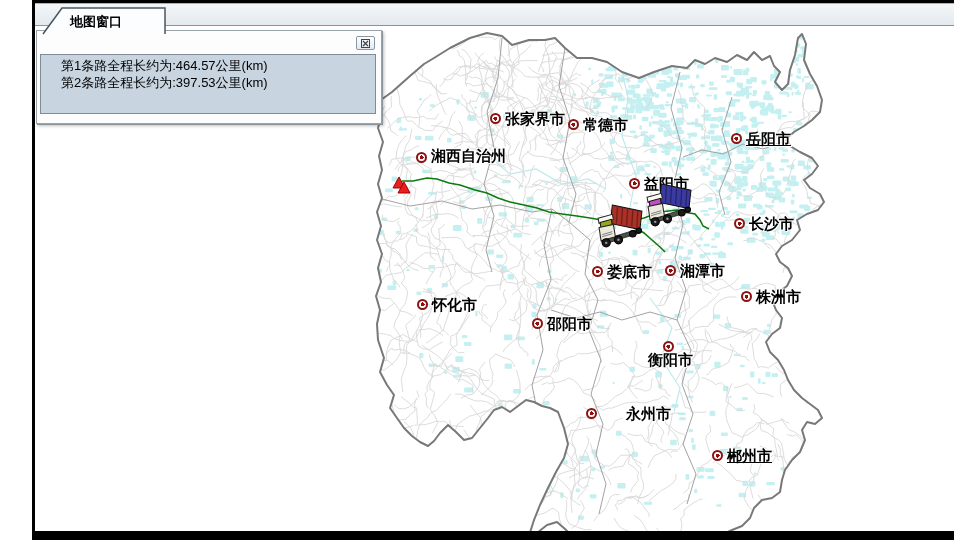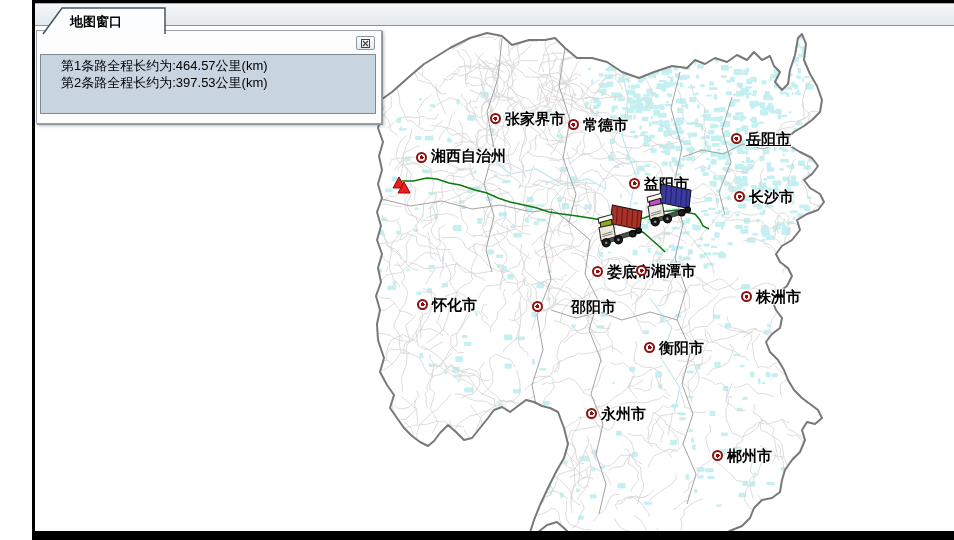--- a/index.html
+++ b/index.html
@@ -1424,53 +1424,53 @@
         <span class="lbl">岳阳市</span>
       </div>
       <div class="city" style="left: 384px; top: 151px; align-items: flex-end;">
         <span class="dot"></span>
         <span class="lbl">湘西自治州</span>
       </div>
       <div class="city" style="left: 597px; top: 177px; justify-content: flex-end;">
         <span class="dot"></span>
         <span class="lbl">益阳市</span>
       </div>
-      <div class="city" style="left: 702px; top: 190px; text-align: right;">
+      <div class="city" style="left: 702px; top: 217px; text-align: right;">
         <span class="dot"></span>
         <span class="lbl">长沙市</span>
       </div>
       <div class="city" style="left: 560px; top: 265px;">
         <span class="dot"></span>
         <span class="lbl">娄底市</span>
       </div>
-      <div class="city" style="left: 604px; top: 264px; text-align: right;">
+      <div class="city" style="left: 633px; top: 264px; text-align: right;">
         <span class="dot"></span>
         <span class="lbl">湘潭市</span>
       </div>
       <div class="city" style="left: 709px; top: 290px; text-align: right;">
         <span class="dot"></span>
         <span class="lbl">株洲市</span>
       </div>
       <div class="city" style="left: 385px; top: 298px;">
         <span class="dot"></span>
         <span class="lbl">怀化市</span>
       </div>
-      <div class="city" style="left: 500px; top: 300px; gap: 24px;">
+      <div class="city" style="left: 500px; top: 317px;">
         <span class="dot"></span>
         <span class="lbl">邵阳市</span>
       </div>
-      <div class="city" style="left: 612px; top: 341px;">
+      <div class="city" style="left: 612px; top: 341px; flex-direction: column;">
         <span class="dot"></span>
         <span class="lbl">衡阳市</span>
       </div>
-      <div class="city" style="left: 554px; top: 407px;">
+      <div class="city" style="left: 554px; top: 407px; gap: 25px;">
         <span class="dot"></span>
         <span class="lbl">永州市</span>
       </div>
-      <div class="city" style="left: 680px; top: 449px;">
+      <div class="city" style="left: 680px; top: 449px; text-decoration: underline;">
         <span class="dot"></span>
         <span class="lbl">郴州市</span>
       </div>
     </div>
 
   <div class="truck truck-red" id="truck-red" style="left: 564px; top: 203px;">
     <svg width="49" height="45" viewBox="0 0 48 44">
       <polygon points="16,2 45,8 43,26 14,20" fill="var(--cargo)" stroke="#101010" stroke-width="1"></polygon>
       <path d="M21,4 L20,20 M26,5 L25,21 M31,6 L30,22 M36,7 L35,23 M41,8 L40,24" stroke="var(--cargod)" stroke-width="1.2" fill="none"></path>
       <polygon points="5,36 20,32 43,25 44,29 21,36 7,41" fill="#4a5246" stroke="#222" stroke-width="0.8"></polygon>

